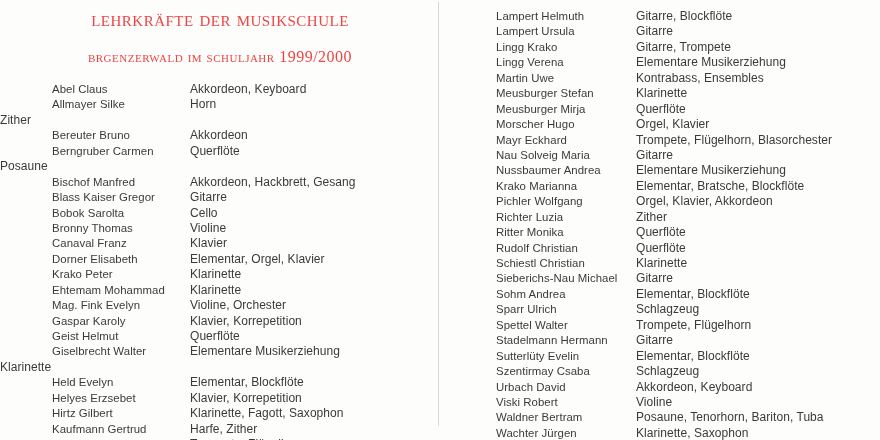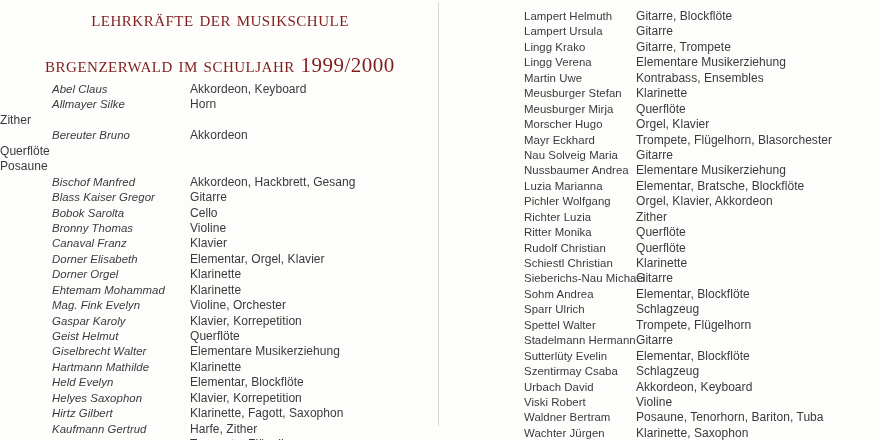--- a/index.html
+++ b/index.html
@@ -22,33 +22,33 @@
     position: absolute;
     left: 0;
     top: 0;
     width: 440px;
     text-align: center;
   }
   .title-line {
     font-family: "Liberation Serif", serif;
     font-variant: small-caps;
     text-transform: lowercase;
-    color: #7f1d1d;
+    color: #ef4444;
     letter-spacing: 0.5px;
     white-space: nowrap;
   }
   #title-line-1 {
     font-size: 21px;
     line-height: 30px;
     margin-top: 4px;
   }
   #title-line-2 {
-    font-size: 21px;
+    font-size: 16px;
     line-height: 30px;
-    margin-top: 16px;
+    margin-top: 8px;
   }
 
   
   #gutter-line {
     position: absolute;
     left: 438px;
     top: 2px;
     width: 1px;
     height: 424px;
     background: #d8d8d6;
@@ -79,24 +79,24 @@
   }
   .cell-name {
     font-size: 11.4px;
     letter-spacing: 0.05px;
   }
   .cell-instrument {
     font-size: 12px;
     letter-spacing: 0.05px;
   }
 
-  #left-roster .cell-name        { width: 190px; padding-left: 52px; box-sizing: border-box; font-style: italic; }
+  #left-roster .cell-name        { width: 190px; padding-left: 52px; box-sizing: border-box; }
   #left-roster .cell-instrument  { width: 240px; padding-left: 0px;  box-sizing: border-box; }
 
-  #right-roster .cell-name       { width: 196px; padding-left: 84px; box-sizing: border-box; }
+  #right-roster .cell-name       { width: 196px; padding-left: 56px; box-sizing: border-box; }
   #right-roster .cell-instrument { width: 244px; padding-left: 0px;  box-sizing: border-box; }
 </style>
 </head>
 <body>
 
 <div id="page">
 
   <div id="left-page" class="page-col">
 
     <div id="title-block">
@@ -114,20 +114,21 @@
           <div class="cell-instrument">Horn</div>
         </div>
         <div class="roster-row">
           <div class="cell-instrument">Zither</div>
         </div>
         <div class="roster-row">
           <div class="cell-name">Bereuter Bruno</div>
           <div class="cell-instrument">Akkordeon</div>
         </div>
         <div class="roster-row">
+          <div class="cell-name">Berngruber Carmen</div>
           <div class="cell-instrument">Querflöte</div>
         </div>
         <div class="roster-row">
           <div class="cell-instrument">Posaune</div>
         </div>
         <div class="roster-row">
           <div class="cell-name">Bischof Manfred</div>
           <div class="cell-instrument">Akkordeon, Hackbrett, Gesang</div>
         </div>
         <div class="roster-row">
@@ -144,21 +145,21 @@
         </div>
         <div class="roster-row">
           <div class="cell-name">Canaval Franz</div>
           <div class="cell-instrument">Klavier</div>
         </div>
         <div class="roster-row">
           <div class="cell-name">Dorner Elisabeth</div>
           <div class="cell-instrument">Elementar, Orgel, Klavier</div>
         </div>
         <div class="roster-row">
-          <div class="cell-name">Dorner Orgel</div>
+          <div class="cell-name">Krako Peter</div>
           <div class="cell-instrument">Klarinette</div>
         </div>
         <div class="roster-row">
           <div class="cell-name">Ehtemam Mohammad</div>
           <div class="cell-instrument">Klarinette</div>
         </div>
         <div class="roster-row">
           <div class="cell-name">Mag. Fink Evelyn</div>
           <div class="cell-instrument">Violine, Orchester</div>
         </div>
@@ -168,29 +169,28 @@
         </div>
         <div class="roster-row">
           <div class="cell-name">Geist Helmut</div>
           <div class="cell-instrument">Querflöte</div>
         </div>
         <div class="roster-row">
           <div class="cell-name">Giselbrecht Walter</div>
           <div class="cell-instrument">Elementare Musikerziehung</div>
         </div>
         <div class="roster-row">
-          <div class="cell-name">Hartmann Mathilde</div>
           <div class="cell-instrument">Klarinette</div>
         </div>
         <div class="roster-row">
           <div class="cell-name">Held Evelyn</div>
           <div class="cell-instrument">Elementar, Blockflöte</div>
         </div>
         <div class="roster-row">
-          <div class="cell-name">Helyes Saxophon</div>
+          <div class="cell-name">Helyes Erzsebet</div>
           <div class="cell-instrument">Klavier, Korrepetition</div>
         </div>
         <div class="roster-row">
           <div class="cell-name">Hirtz Gilbert</div>
           <div class="cell-instrument">Klarinette, Fagott, Saxophon</div>
         </div>
         <div class="roster-row">
           <div class="cell-name">Kaufmann Gertrud</div>
           <div class="cell-instrument">Harfe, Zither</div>
         </div>
@@ -243,21 +243,21 @@
         </div>
         <div class="roster-row">
           <div class="cell-name">Nau Solveig Maria</div>
           <div class="cell-instrument">Gitarre</div>
         </div>
         <div class="roster-row">
           <div class="cell-name">Nussbaumer Andrea</div>
           <div class="cell-instrument">Elementare Musikerziehung</div>
         </div>
         <div class="roster-row">
-          <div class="cell-name">Luzia Marianna</div>
+          <div class="cell-name">Krako Marianna</div>
           <div class="cell-instrument">Elementar, Bratsche, Blockflöte</div>
         </div>
         <div class="roster-row">
           <div class="cell-name">Pichler Wolfgang</div>
           <div class="cell-instrument">Orgel, Klavier, Akkordeon</div>
         </div>
         <div class="roster-row">
           <div class="cell-name">Richter Luzia</div>
           <div class="cell-instrument">Zither</div>
         </div>

